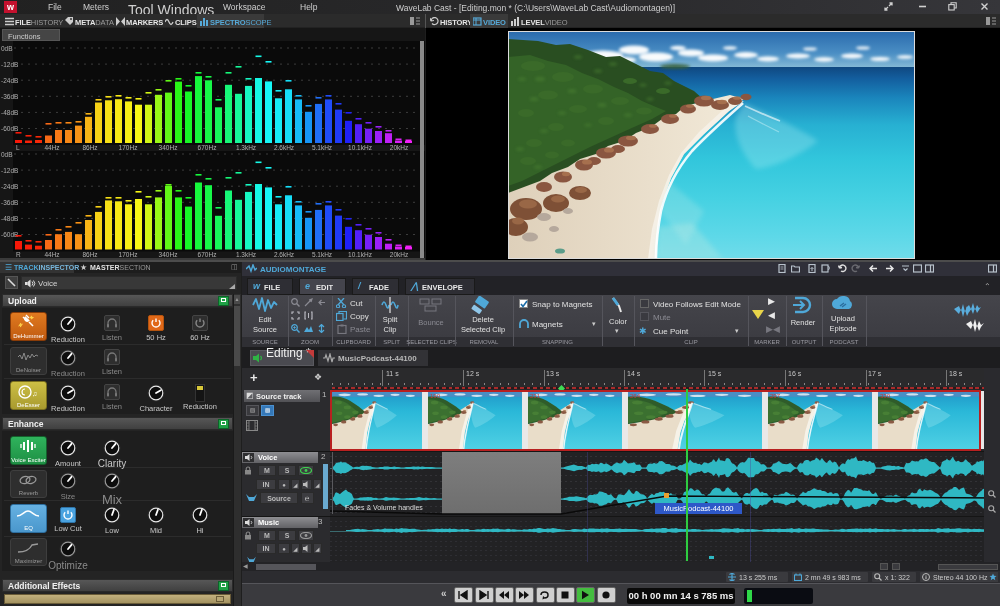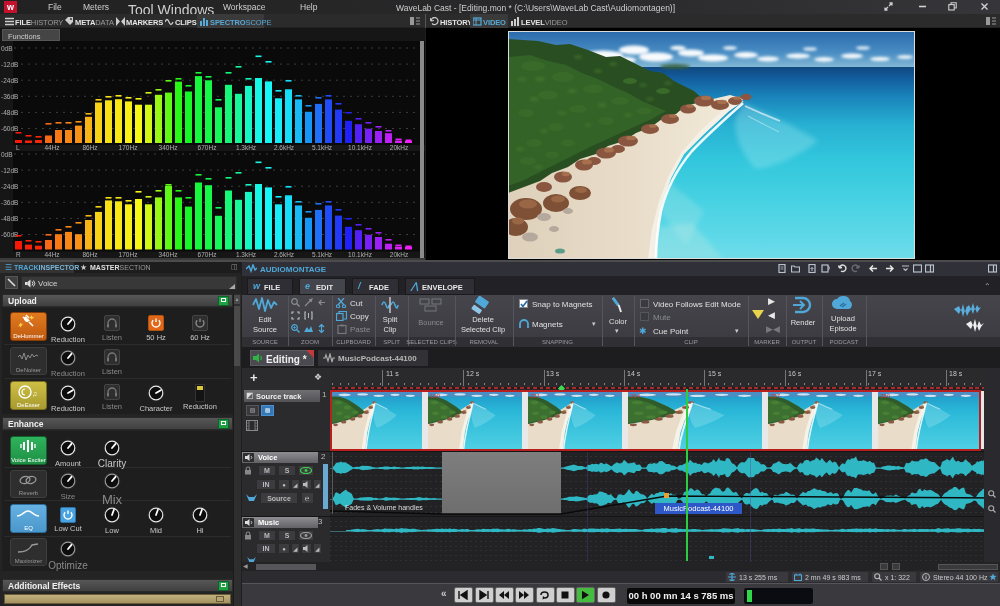--- a/index.html
+++ b/index.html
@@ -874,21 +874,21 @@
       <path d="M2,9 l5,-3 l2,5 l2,-7 l2,8 l2,-6 l2,4 l3,-2 l-3,4 l-2,4 l-2,-6 l-2,7 l-2,-8 l-2,5 Z" fill="#5aaede"></path>
       <path d="M14,24 l5,-3 l2,5 l2,-7 l2,8 l2,-6 l2,4 l3,-2 l-3,4 l-2,4 l-2,-6 l-2,7 l-2,-8 l-2,5 Z" fill="#f0f0f0"></path>
     </svg>
 <div class="abs" style="left:242px;top:347px;width:758px;height:21px;background:#1d1d1f"></div>
 <div class="abs" style="left:250px;top:350px;width:64px;height:16px;background:#4a4a50;border:1px solid #5a5a60"></div>
 <svg class="abs" style="left:253px;top:353px" width="10" height="10" viewBox="0 0 10 10">
       <rect x="0" y="3" width="3" height="4" fill="#2fb344"></rect>
       <path d="M3,3 L6,0.5 L6,9.5 L3,7 Z" fill="#2fb344"></path>
       <path d="M7.5,3 A3,3 0 0 1 7.5,7" fill="none" stroke="#2fb344" stroke-width="1.2"></path>
     </svg>
-<div class="tx" style="left:266px;top:354px;font-size:10px;font-weight:bold;color:#f0f0f0">Editing *</div>
+<div class="tx" style="left:266px;top:346px;font-size:12px;font-weight:normal;color:#f0f0f0">Editing *</div>
 <svg class="abs" style="left:306px;top:350px" width="8" height="8">
       <path d="M8,0 L8,8 L0,0 Z" fill="#c43a3a"></path>
     </svg>
 <div class="abs" style="left:318px;top:350px;width:110px;height:16px;background:#323236"></div>
 <svg class="abs" style="left:323px;top:353px" width="12" height="10" viewBox="0 0 12 10">
       <path d="M0,5 L2,5 L3,2 L5,8 L7,1 L9,9 L10,5 L12,5" fill="none" stroke="#aaa" stroke-width="1.2"></path>
     </svg>
 <div class="tx" style="left:338px;top:354px;font-size:8px;font-weight:bold;color:#b8b8b8">MusicPodcast-44100</div>
 <div class="abs" style="left:242px;top:368px;width:88px;height:194px;background:#2b2b2e"></div>
 <div class="tx" style="left:250px;top:370px;font-size:13px;color:#e8e8e8;font-weight:bold">+</div>

